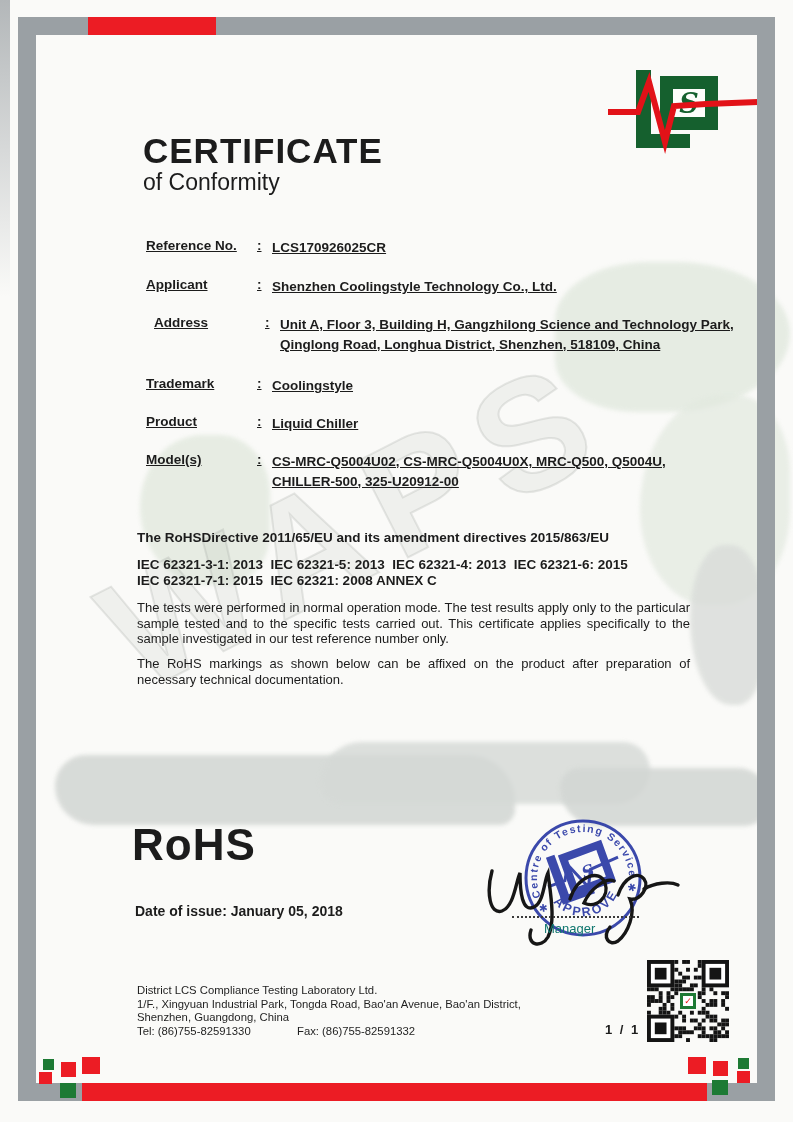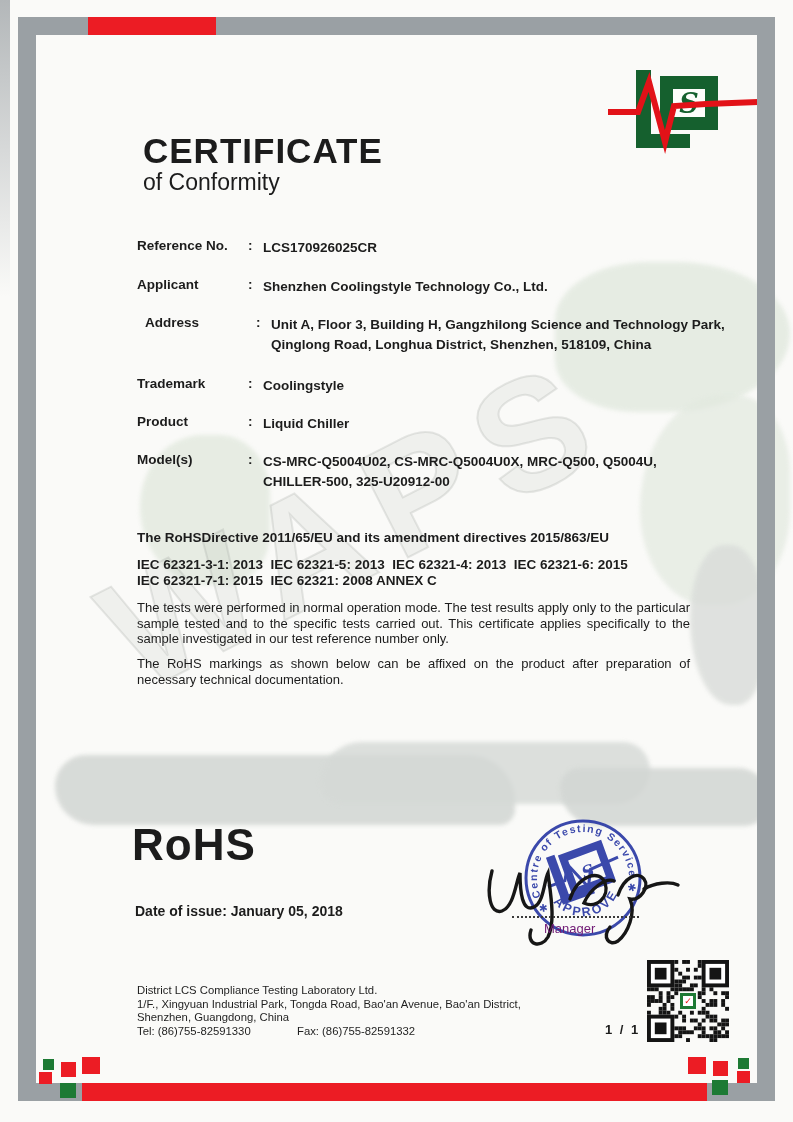--- a/index.html
+++ b/index.html
@@ -36,32 +36,32 @@
   .bar-right{left:757px;top:17px;width:18px;height:1084px;}
   .bar-bot-gl{left:18px;top:1083px;width:64px;height:18px;}
   .bar-bot-red{left:82px;top:1083px;width:625px;height:18px;}
   .bar-bot-gr{left:707px;top:1083px;width:50px;height:18px;}
   .sq{position:absolute;z-index:4;}
   
   .content{position:absolute;inset:0;z-index:2;}
   .title{position:absolute;left:143px;top:131px;font-size:35px;font-weight:bold;letter-spacing:1px;}
   .subtitle{position:absolute;left:143px;top:169px;font-size:23px;font-weight:normal;}
   .logo{position:absolute;left:608px;top:60px;z-index:3;}
-  .field-row{position:absolute;left:137px;display:flex;align-items:flex-start;}
+  .field-row{position:absolute;left:146px;display:flex;align-items:flex-start;text-decoration:underline;}
   .f-label{width:111px;font-size:13.5px;font-weight:bold;}
   .f-colon{width:15px;font-size:13.5px;font-weight:bold;}
   .f-value{width:460px;font-size:13.5px;font-weight:bold;line-height:19.5px;}
   .para{position:absolute;left:137px;width:553px;font-size:13px;line-height:15.5px;text-align:justify;}
   .para-bold{position:absolute;left:137px;width:553px;font-size:13.5px;font-weight:bold;line-height:16.5px;white-space:pre-wrap;}
   .rohs{position:absolute;left:132px;top:820px;font-size:44px;font-weight:800;letter-spacing:1px;z-index:2;}
   .issue-date{position:absolute;left:135px;top:903px;font-size:14px;font-weight:bold;text-align:center;}
   .stamp{position:absolute;left:505px;top:806px;z-index:3;opacity:.92;}
   .signature{position:absolute;left:478px;top:833px;z-index:4;}
   .sig-dotline{position:absolute;left:512px;top:916px;width:127px;border-top:2px dotted #3a3a3a;z-index:4;}
-  .sig-title{position:absolute;left:544px;top:921px;font-size:13px;color:#701a75;z-index:4;}
+  .sig-title{position:absolute;left:544px;top:921px;font-size:13px;color:#0f766e;z-index:4;}
   .footer{position:absolute;left:137px;top:984px;font-size:11.3px;line-height:13.6px;color:#1f1f1f;}
   .footer .telrow span.tel{display:inline-block;width:160px;}
   .footer .pre{white-space:pre-wrap;}
   .qr{position:absolute;left:647px;top:960px;width:82px;height:82px;z-index:3;}
   .qr-logo{position:absolute;left:680px;top:993px;width:16px;height:16px;background:#fff;
     border:3px solid #1d7a34;box-sizing:border-box;z-index:4;display:flex;align-items:center;justify-content:center;}
   .qr-logo span{color:#e11;font-size:9px;font-weight:bold;line-height:1;}
   .page-num{position:absolute;left:605px;top:1022px;font-size:13px;font-weight:bold;letter-spacing:2px;z-index:3;}
 </style>
 </head>

